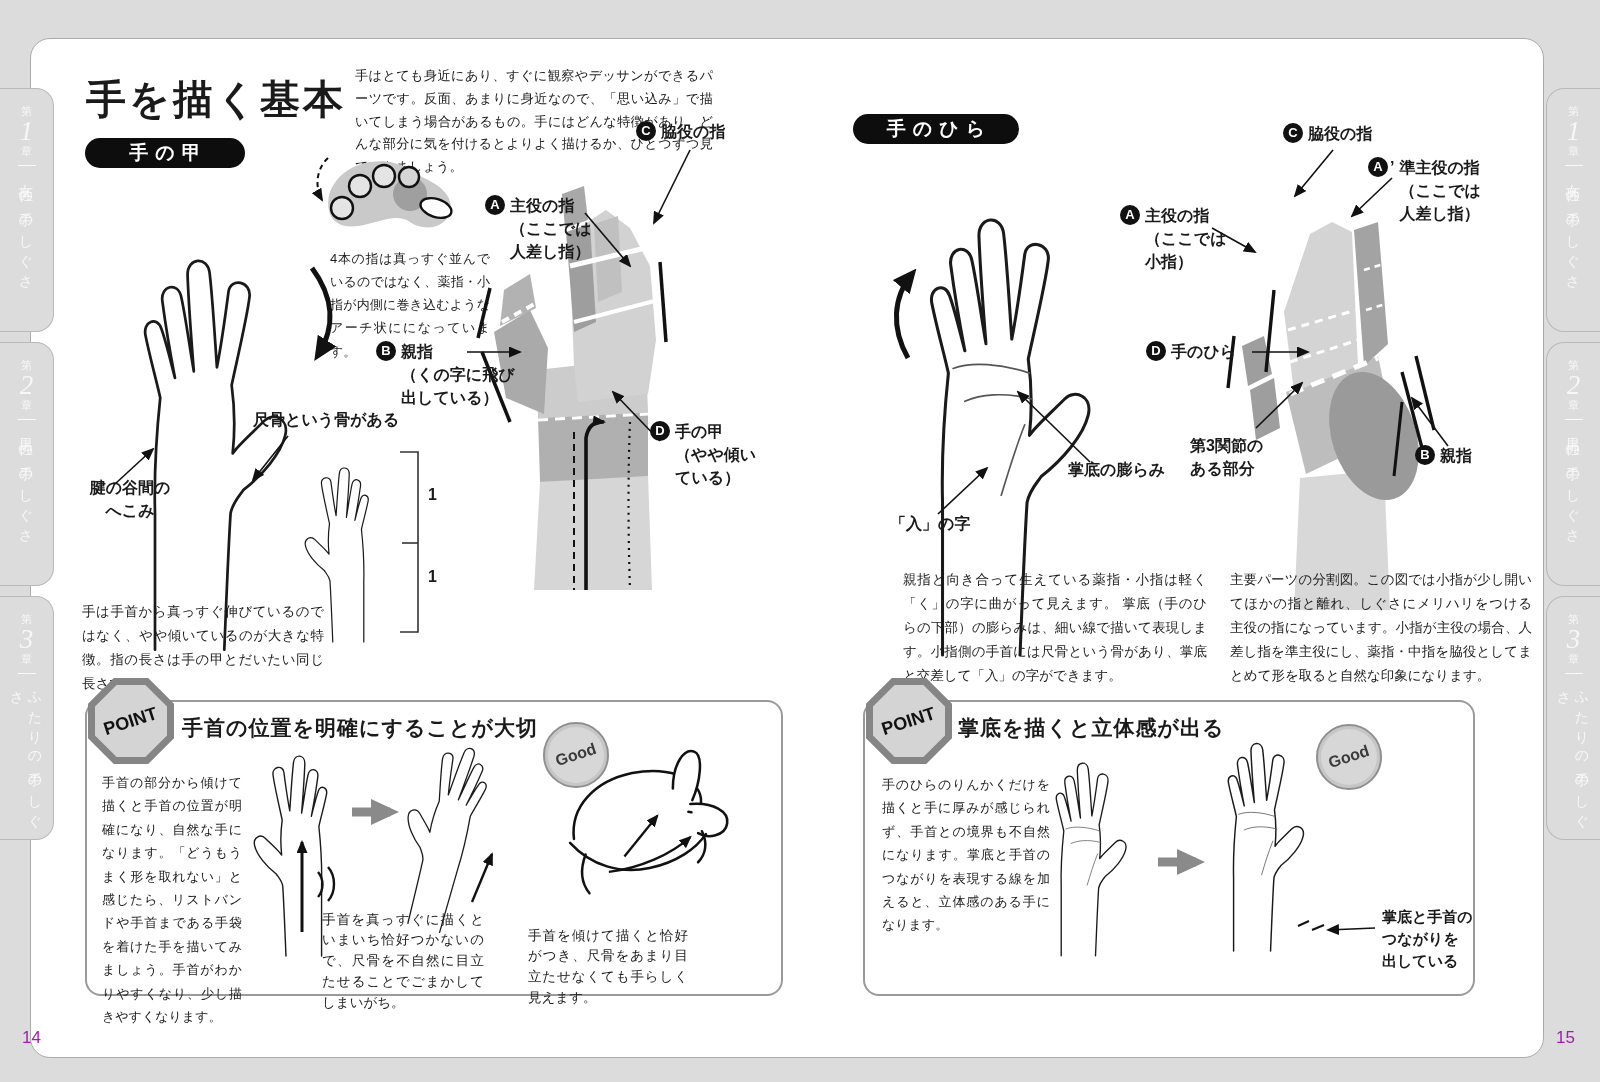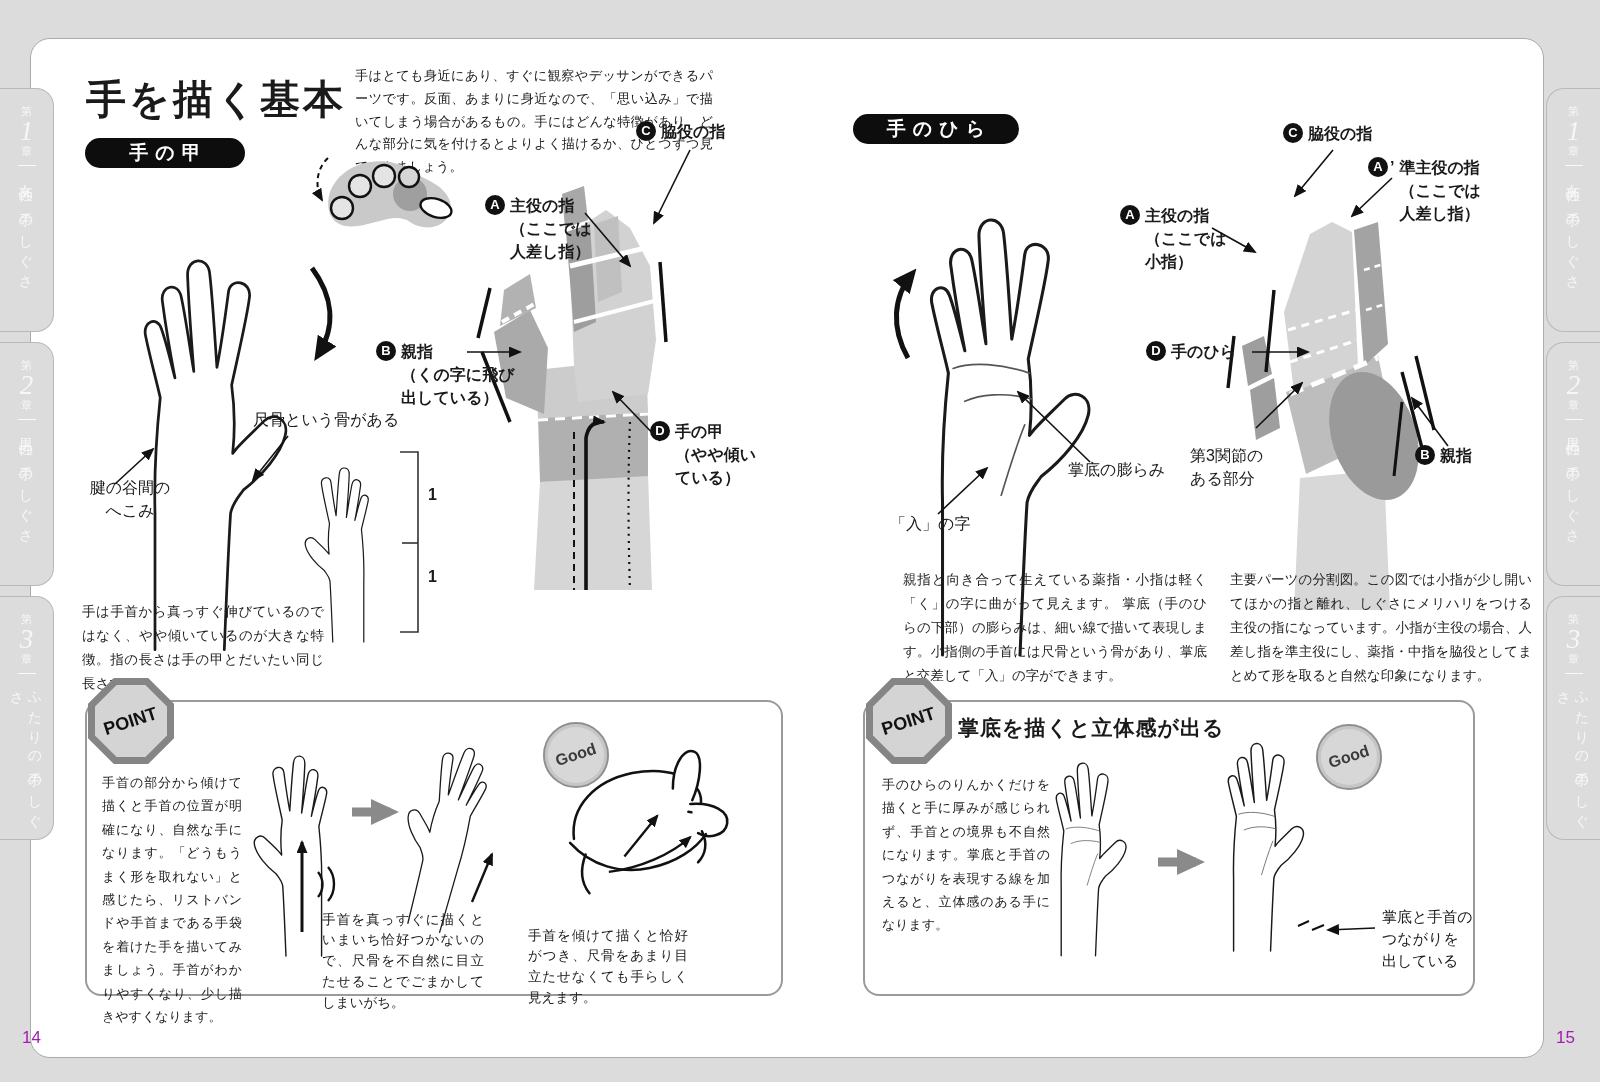--- a/index.html
+++ b/index.html
@@ -15,21 +15,21 @@
   .tab-rule{width:18px;height:1px;background:rgba(255,255,255,.85);margin:7px 0;}
   .tab-title{writing-mode:vertical-rl;font-size:14px;letter-spacing:4px;font-weight:500;}
   .pnum{position:absolute;font-size:17px;color:#a21caf;}
   
   .title{position:absolute;font-size:40px;font-weight:800;letter-spacing:3px;line-height:1.1;text-align:center;}
   .intro{position:absolute;font-size:13.2px;line-height:1.72;text-align:justify;}
   .black-pill{position:absolute;background:#0d0d0d;color:#fff;display:flex;align-items:center;justify-content:center;border-radius:16px;font-weight:bold;font-size:19px;letter-spacing:7px;text-indent:7px;}
   .cap{position:absolute;font-size:13.5px;line-height:1.78;text-align:justify;color:#1c1c1c;}
   .cap-s{position:absolute;font-size:13.5px;line-height:1.55;text-align:justify;color:#1c1c1c;}
   .ann{position:absolute;display:flex;gap:5px;font-size:16px;line-height:1.45;font-weight:600;align-items:flex-start;}
-  .lbl{position:absolute;font-size:16px;line-height:1.45;font-weight:400;}
+  .lbl{position:absolute;font-size:16px;line-height:1.45;font-weight:700;}
   .pre{white-space:pre-line;}
   .cbadge{flex:0 0 auto;width:20px;height:20px;border-radius:50%;background:#111;color:#fff;display:flex;align-items:center;justify-content:center;font-size:13px;font-weight:bold;margin-top:1px;}
   .prime{font-weight:800;margin-left:-3px;}
   .ratio{position:absolute;font-size:16px;font-weight:600;}
   
   .pt-box{position:absolute;border:2.5px solid #9a9a9a;border-radius:16px;box-sizing:border-box;background:#fff;}
   .pt-badge{position:absolute;width:86px;height:86px;clip-path:polygon(30% 0,70% 0,100% 30%,100% 70%,70% 100%,30% 100%,0 70%,0 30%);background:#858585;display:flex;align-items:center;justify-content:center;}
   .pt-badge-in{width:72px;height:72px;clip-path:polygon(30% 0,70% 0,100% 30%,100% 70%,70% 100%,30% 100%,0 70%,0 30%);background:#d4d4d4;display:flex;align-items:center;justify-content:center;}
   .pt-badge-in span{transform:rotate(-18deg);font-weight:800;font-size:18px;color:#111;}
   .pt-title{position:absolute;font-size:21px;font-weight:800;letter-spacing:1px;}
@@ -108,20 +108,21 @@
   <svg class="art" style="left:312px;top:150px" width="155" height="95" viewBox="0 0 155 95">
     <path d="M18,64 C10,40 30,16 58,12 C86,8 96,20 112,28 C130,36 142,48 138,62 C134,78 112,82 98,72 C84,62 64,74 46,76 C32,78 22,74 18,64 Z" fill="#c9c9c9"></path>
     <circle cx="98" cy="44" r="17" fill="#9f9f9f"></circle>
     <circle cx="30" cy="58" r="11" fill="#e4e4e4" stroke="#111" stroke-width="2.4"></circle>
     <circle cx="48" cy="36" r="11" fill="#e4e4e4" stroke="#111" stroke-width="2.4"></circle>
     <circle cx="72" cy="26" r="11" fill="#e4e4e4" stroke="#111" stroke-width="2.4"></circle>
     <circle cx="97" cy="27" r="10" fill="#d6d6d6" stroke="#111" stroke-width="2.4"></circle>
     <ellipse cx="124" cy="58" rx="16" ry="9" transform="rotate(18 124 58)" fill="#fff" stroke="#111" stroke-width="2.4"></ellipse>
     <path d="M16,8 C5,18 2,36 10,50" fill="none" stroke="#111" stroke-width="2" stroke-dasharray="5,4" marker-end="url(#ah)"></path>
   </svg>
+  <p class="cap" style="left:330px;top:234px;width:160px;font-size:13px">4本の指は真っすぐ並んでいるのではなく、薬指・小指が内側に巻き込むようなアーチ状にになっています。</p>
 
   <svg class="art" style="left:92px;top:198px" width="210" height="452" viewBox="0 0 200 430">
     <g transform="translate(200,0) scale(-1,1)">
         <use href="#handP"></use>
       </g>
   </svg>
 
   <svg class="art" style="left:298px;top:440px" width="94" height="202" viewBox="0 0 200 430">
     <use href="#handP"></use>
   </svg>
@@ -176,20 +177,21 @@
   <p class="cap" style="left:82px;top:586px;width:242px">手は手首から真っすぐ伸びているのではなく、やや傾いているのが大きな特徴。指の長さは手の甲とだいたい同じ長さです。</p>
   <span class="ratio" style="left:428px;top:486px">1</span>
   <span class="ratio" style="left:428px;top:568px">1</span>
 
   <div class="pt-box" style="left:85px;top:700px;width:698px;height:296px"></div>
   <div class="pt-badge" style="left:88px;top:678px">
     <div class="pt-badge-in">
         <span>POINT</span>
       </div>
   </div>
+  <div class="pt-title" style="left:182px;top:714px">手首の位置を明確にすることが大切</div>
   <p class="pt-body" style="left:102px;top:758px;width:140px">手首の部分から傾けて描くと手首の位置が明確になり、自然な手になります。「どうもうまく形を取れない」と感じたら、リストバンドや手首まである手袋を着けた手を描いてみましょう。手首がわかりやすくなり、少し描きやすくなります。</p>
 
   <svg class="art" style="left:246px;top:724px" width="108" height="232" viewBox="0 0 200 430">
     <use href="#handP"></use>
   </svg>
   <svg class="art" style="left:400px;top:716px" width="100" height="215" viewBox="0 0 200 430">
     <g transform="rotate(16 100 215)">
         <use href="#handP"></use>
       </g>
   </svg>
@@ -257,21 +259,21 @@
     <span class="cbadge">A</span>
     <span class="prime">’</span>
     <span class="pre">準主役の指
 （ここでは
 人差し指）</span>
   </div>
   <div class="ann" style="left:1146px;top:340px">
     <span class="cbadge">D</span>
     <span class="pre">手のひら</span>
   </div>
-  <div class="lbl pre" style="left:1190px;top:444px">第3関節の
+  <div class="lbl pre" style="left:1190px;top:434px">第3関節の
 ある部分</div>
   <div class="ann" style="left:1415px;top:444px">
     <span class="cbadge">B</span>
     <span class="pre">親指</span>
   </div>
   <div class="lbl" style="left:1068px;top:458px">掌底の膨らみ</div>
   <div class="lbl" style="left:890px;top:512px">「入」の字</div>
   <p class="cap" style="left:903px;top:554px;width:304px">親指と向き合って生えている薬指・小指は軽く「く」の字に曲がって見えます。 掌底（手のひらの下部）の膨らみは、細い線で描いて表現します。小指側の手首には尺骨という骨があり、掌底と交差して「入」の字ができます。</p>
   <p class="cap" style="left:1230px;top:554px;width:302px">主要パーツの分割図。この図では小指が少し開いてほかの指と離れ、しぐさにメリハリをつける主役の指になっています。小指が主役の場合、人差し指を準主役にし、薬指・中指を脇役としてまとめて形を取ると自然な印象になります。</p>
 

